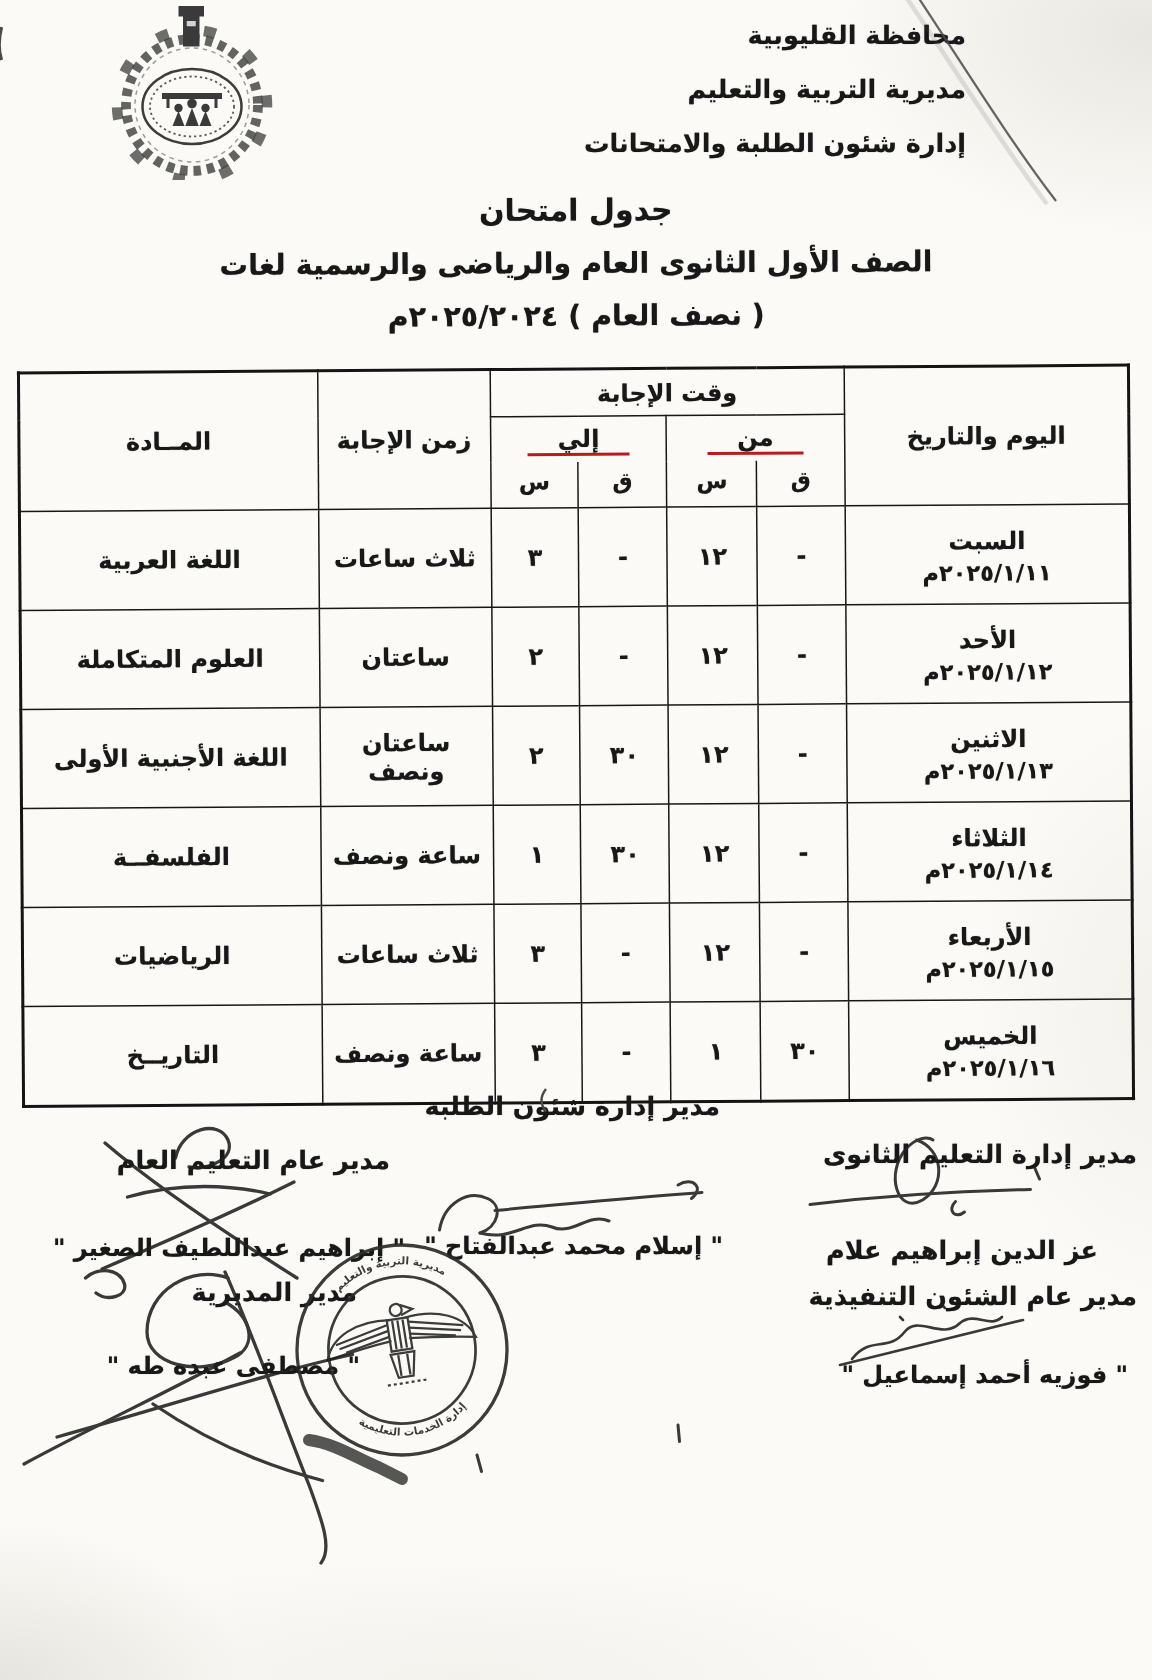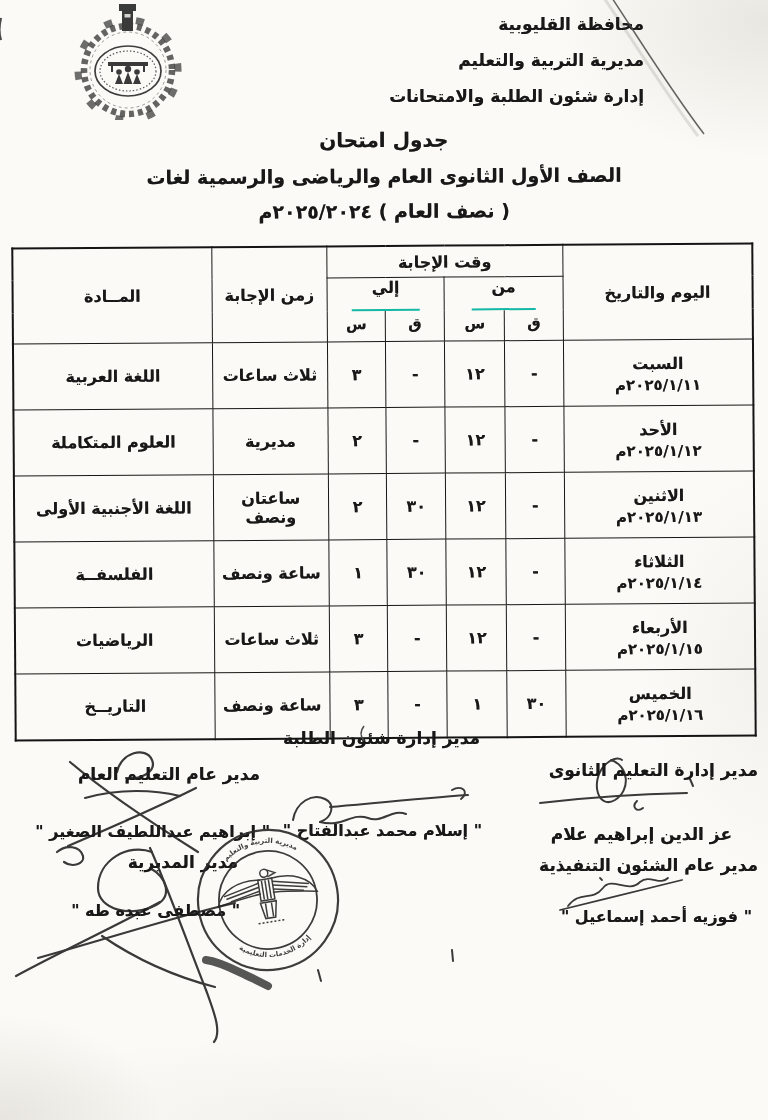--- a/index.html
+++ b/index.html
@@ -25,21 +25,21 @@
   .titleblock .t1{font-size:20px;margin-bottom:13px;}
   .titleblock .t2{font-size:19px;margin-bottom:13px;}
   .titleblock .t3{font-size:19px;}
   
   .tablewrap{left:13px;top:245px;width:742px;transform:rotate(-.4deg);}
   table{border-collapse:collapse;width:742px;table-layout:fixed;background:transparent;}
   td{border:1.8px solid #171717;text-align:center;vertical-align:middle;font-weight:bold;padding:0;}
   table{border:2.4px solid #141414;}
   .hr1 td{height:30px;font-size:16px;}
   .hr2 td{height:30px;font-size:16px;border-bottom:none;}
-  .hr2 .useg{display:inline-block;border-bottom:2px solid #14b8a6;padding:0 20px 12px;}
+  .hr2 .useg{display:inline-block;border-bottom:2px solid #b91c1c;padding:0 20px 0;}
   .hr3 td{height:26px;font-size:15px;border-top:none;padding-bottom:4px;}
   .dr td{height:65px;font-size:16px;}
   .daycell .dname{font-size:16px;line-height:1.5;}
   .daycell .ddate{font-size:15px;line-height:1.2;}
   
   .sig{position:absolute;font-weight:bold;font-size:17px;}
   .sig.small{font-size:16px;}
   svg{display:block;}
   .overlay{left:0;top:0;pointer-events:none;}
 </style>
@@ -127,21 +127,21 @@
   </tr>
   <tr class="dr">
     <td class="daycell">
       <div class="dname">الأحد</div>
             <div class="ddate">٢٠٢٥/١/١٢م</div>
           </td>
     <td>-</td>
     <td>١٢</td>
     <td>-</td>
     <td>٢</td>
-    <td>مديرية</td>
+    <td>ساعتان</td>
     <td>العلوم المتكاملة</td>
   </tr>
   <tr class="dr">
     <td class="daycell">
       <div class="dname">الاثنين</div>
             <div class="ddate">٢٠٢٥/١/١٣م</div>
           </td>
     <td>-</td>
     <td>١٢</td>
     <td>٣٠</td>

